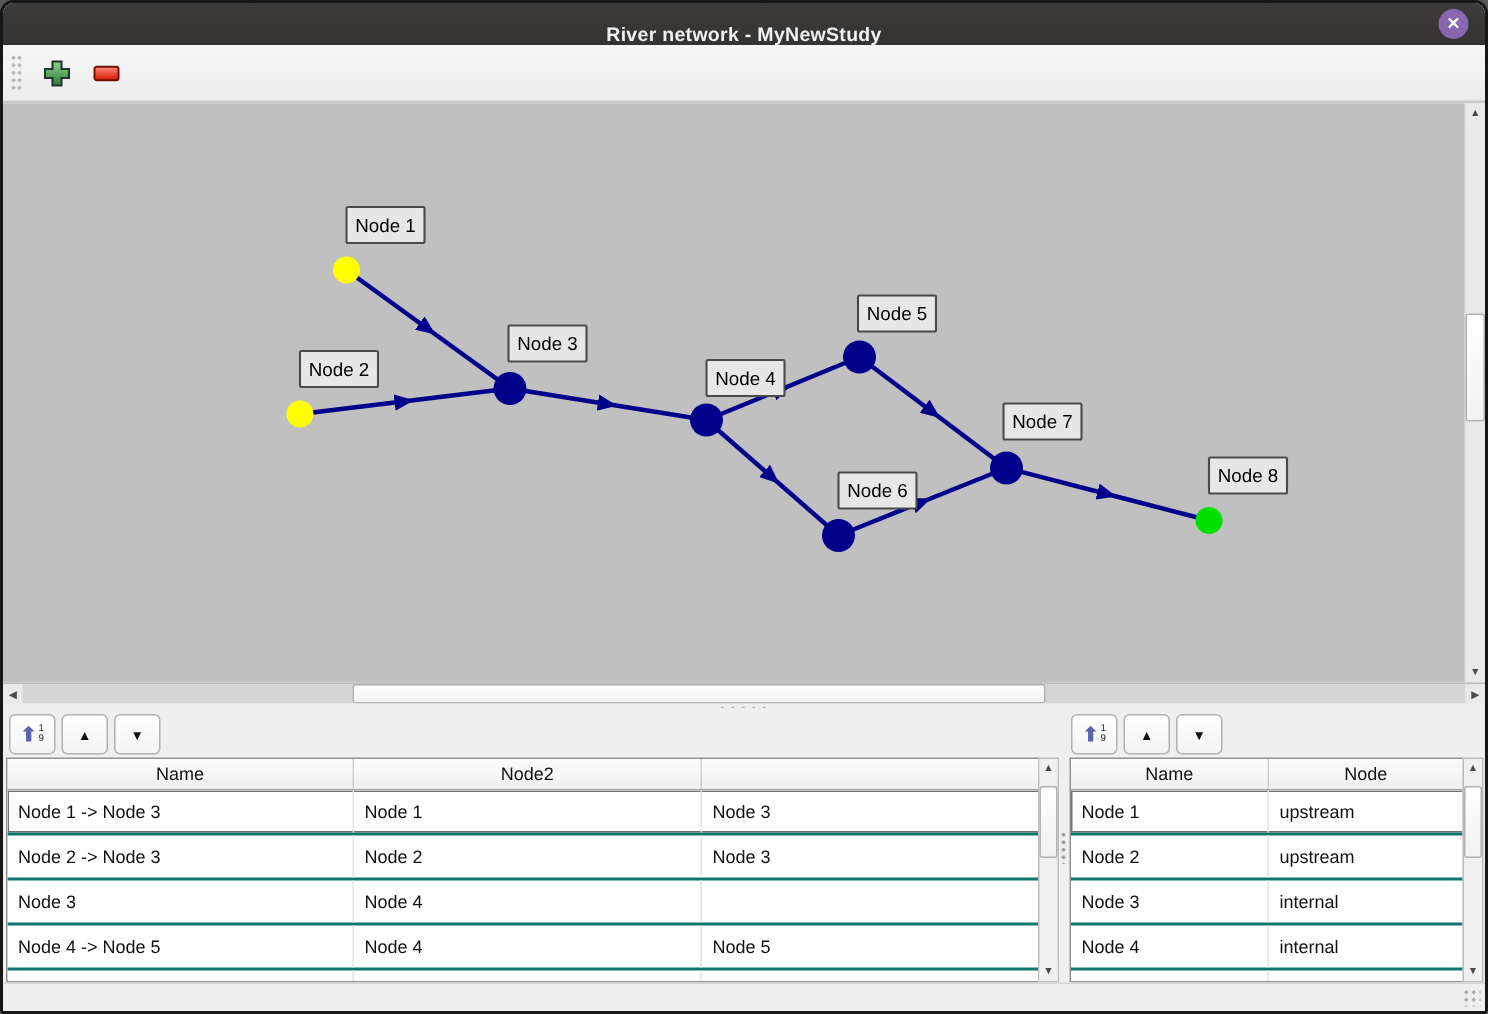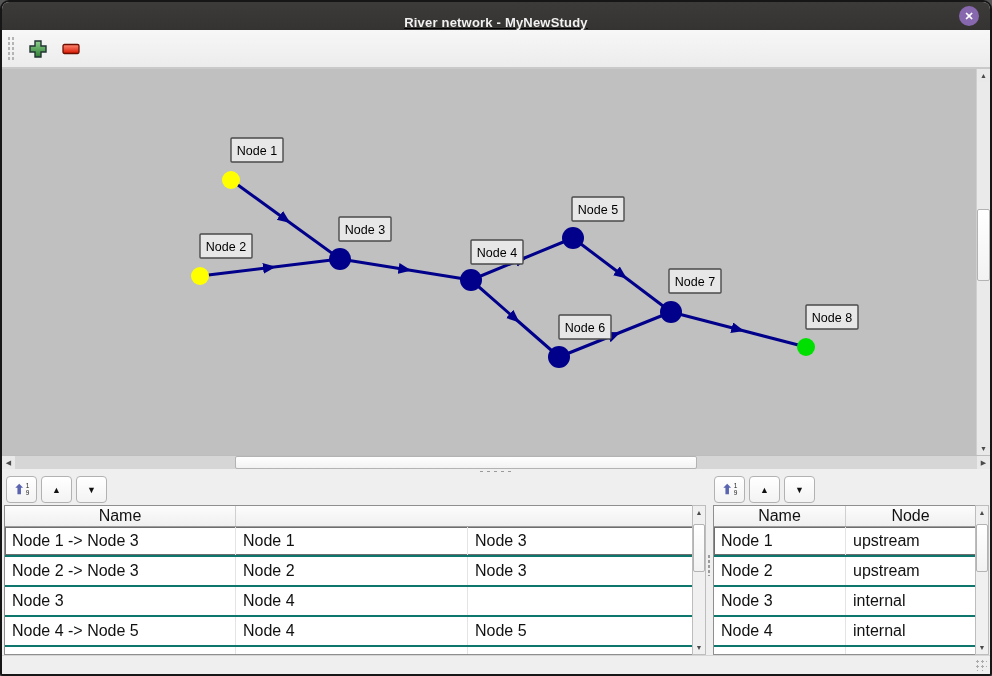--- a/index.html
+++ b/index.html
@@ -6,21 +6,21 @@
   html,body { width:992px; height:676px; font-family:"Liberation Sans", sans-serif; background:#555; }
   .window {
     position:relative; width:992px; height:676px;
     border:2px solid #161616; border-radius:9px 9px 3px 3px;
     overflow:hidden; background:#efefef;
   }
   
   .titlebar {
     position:absolute; left:0; top:0; right:0; height:40px;
     background:linear-gradient(#3d3b39,#32302e);
-    display:flex; align-items:center; justify-content:center;text-decoration:underline;
+    display:flex; align-items:center; justify-content:center;
   }
   .title-text { color:#f1f1f1; font-size:13px; font-weight:600; letter-spacing:.2px; }
   .close-btn {
     position:absolute; right:11px; top:4px; width:20px; height:20px; border-radius:50%;
     background:#8768ae; color:#fff; font-size:11px; line-height:20px; text-align:center;
     cursor:pointer; font-weight:700;
   }
   
   .toolbar {
     position:absolute; left:0; top:28px; right:0; height:39px;
@@ -66,21 +66,21 @@
   .sort-bar.left { left:4px; }  .sort-bar.right { left:712px; }
   .sort-btn { width:31px; height:27px; margin-right:4px; background:linear-gradient(#ffffff,#f3f3f3);
     border:1px solid #b2b2b2; border-radius:4px; display:flex; align-items:center; justify-content:center;
     cursor:pointer; font-size:9px; color:#111; }
   .s-arrow { color:#5a64b0; font-size:13px; font-weight:700; line-height:1; }
   .s-digits { display:flex; flex-direction:column; font-size:6.5px; font-style:normal; line-height:6.5px;
     color:#222; margin-left:1px; }
   .s-digits i { font-style:normal; }
   
   .table { position:absolute; top:31px; height:150px; background:#fff;
-    border:1px solid #8f8f8f; overflow:hidden; font-size:16px; color:#111; }
+    border:1px solid #8f8f8f; overflow:hidden; font-size:12px; color:#111; }
   .table.links { left:2px; width:690px; }
   .table.nodes { left:711px; width:264px; }
   .t-row, .t-header { display:grid; }
   .links .t-row, .links .t-header { grid-template-columns:231px 232px 225px; }
   .nodes .t-row, .nodes .t-header { grid-template-columns:132px 130px; }
   .t-header { height:21px; background:linear-gradient(#fcfcfc,#f0f0f0); border-bottom:1px solid #9c9c9c; }
   .t-header .cell { display:flex; align-items:center; justify-content:center; border-right:1px solid #cfcfcf; }
   .t-row { height:30px; border-bottom:2px solid #0f766e; }
   .t-row .cell { display:flex; align-items:center; padding-left:7px; border-right:1px solid #e4e4e4; }
   .t-row.current { box-shadow:inset 0 0 0 1px #6e6e6e; }
@@ -236,20 +236,21 @@
         <span>▲</span>
       </span>
       <span class="sort-btn">
         <span>▼</span>
       </span>
     </div>
 
     <div class="table links" id="links-table">
         <div class="t-header">
           <div class="cell">Name</div>
+          <div class="cell">Node2</div>
         </div>
         <div class="t-row current">
           <div class="cell">Node 1 -&gt; Node 3</div>
           <div class="cell">Node 1</div>
           <div class="cell">Node 3</div>
         </div>
         <div class="t-row">
           <div class="cell">Node 2 -&gt; Node 3</div>
           <div class="cell">Node 2</div>
           <div class="cell">Node 3</div>

